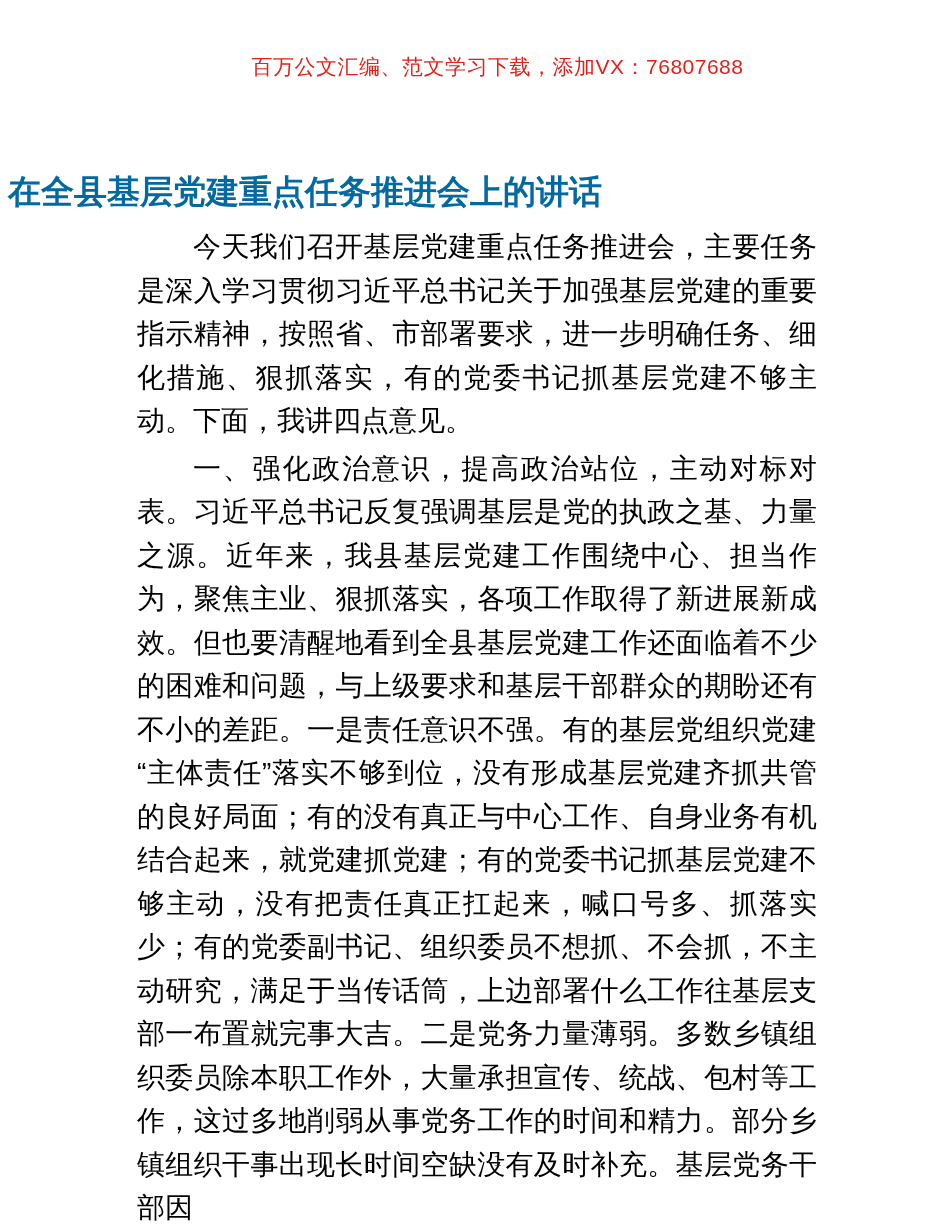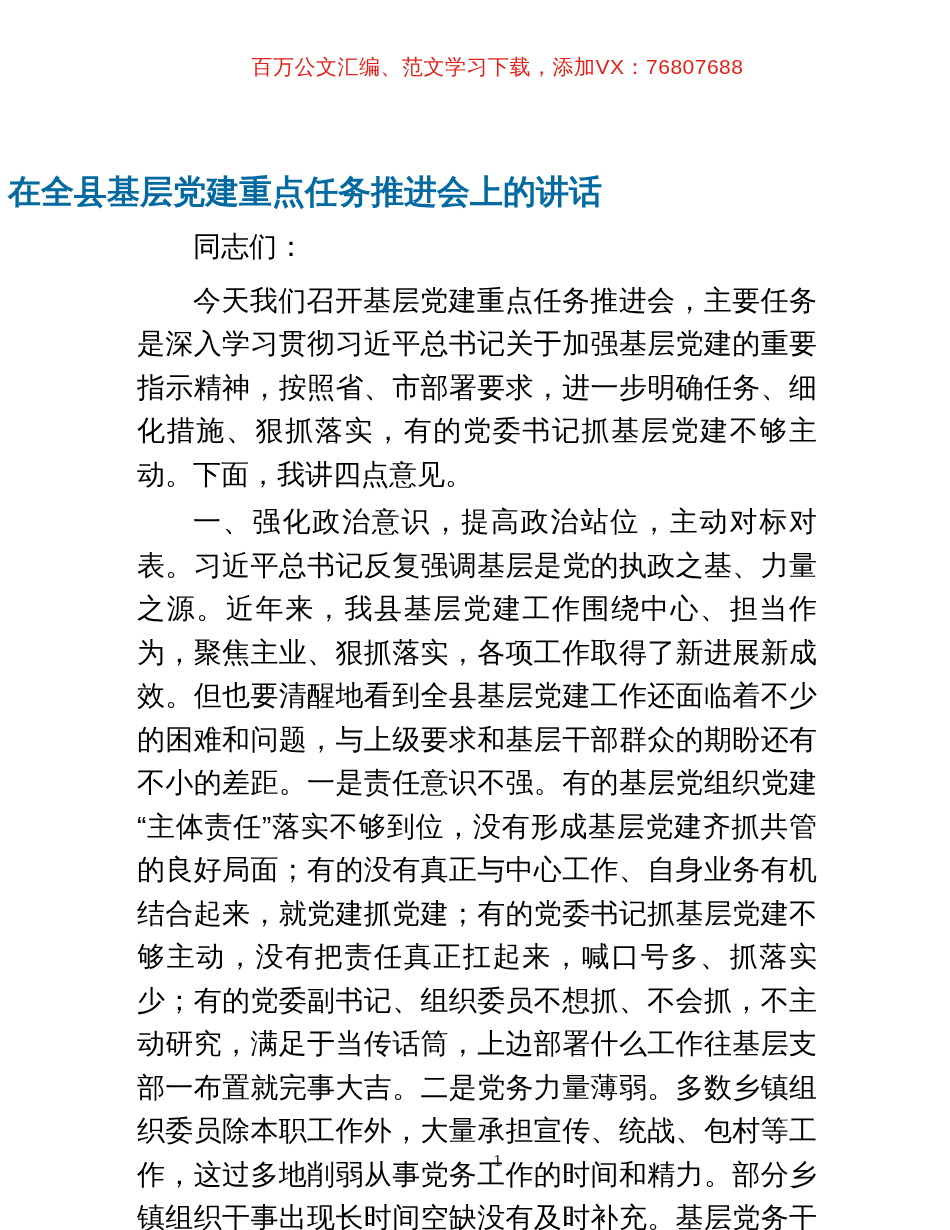--- a/index.html
+++ b/index.html
@@ -76,20 +76,19 @@
 </head>
 <body>
 
 <div class="page">
 
   <div class="notice">百万公文汇编、范文学习下载，添加VX：76807688</div>
 
   <h1 class="doc-title">在全县基层党建重点任务推进会上的讲话</h1>
 
   <div class="content">
-    <p class="salutation">同志们：</p>
     <p class="body-para">今天我们召开基层党建重点任务推进会，主要任务是深入学习贯彻习近平总书记关于加强基层党建的重要指示精神，按照省、市部署要求，进一步明确任务、细化措施、狠抓落实，有的党委书记抓基层党建不够主动。下面，我讲四点意见。</p>
     <p class="body-para">一、强化政治意识，提高政治站位，主动对标对表。习近平总书记反复强调基层是党的执政之基、力量之源。近年来，我县基层党建工作围绕中心、担当作为，聚焦主业、狠抓落实，各项工作取得了新进展新成效。但也要清醒地看到全县基层党建工作还面临着不少的困难和问题，与上级要求和基层干部群众的期盼还有不小的差距。一是责任意识不强。有的基层党组织党建“主体责任”落实不够到位，没有形成基层党建齐抓共管的良好局面；有的没有真正与中心工作、自身业务有机结合起来，就党建抓党建；有的党委书记抓基层党建不够主动，没有把责任真正扛起来，喊口号多、抓落实少；有的党委副书记、组织委员不想抓、不会抓，不主动研究，满足于当传话筒，上边部署什么工作往基层支部一布置就完事大吉。二是党务力量薄弱。多数乡镇组织委员除本职工作外，大量承担宣传、统战、包村等工作，这过多地削弱从事党务工作的时间和精力。部分乡镇组织干事出现长时间空缺没有及时补充。基层党务干部因</p>
   </div>
 
   <div class="page-number">1</div>
 
 </div>
 
 </body></html>

